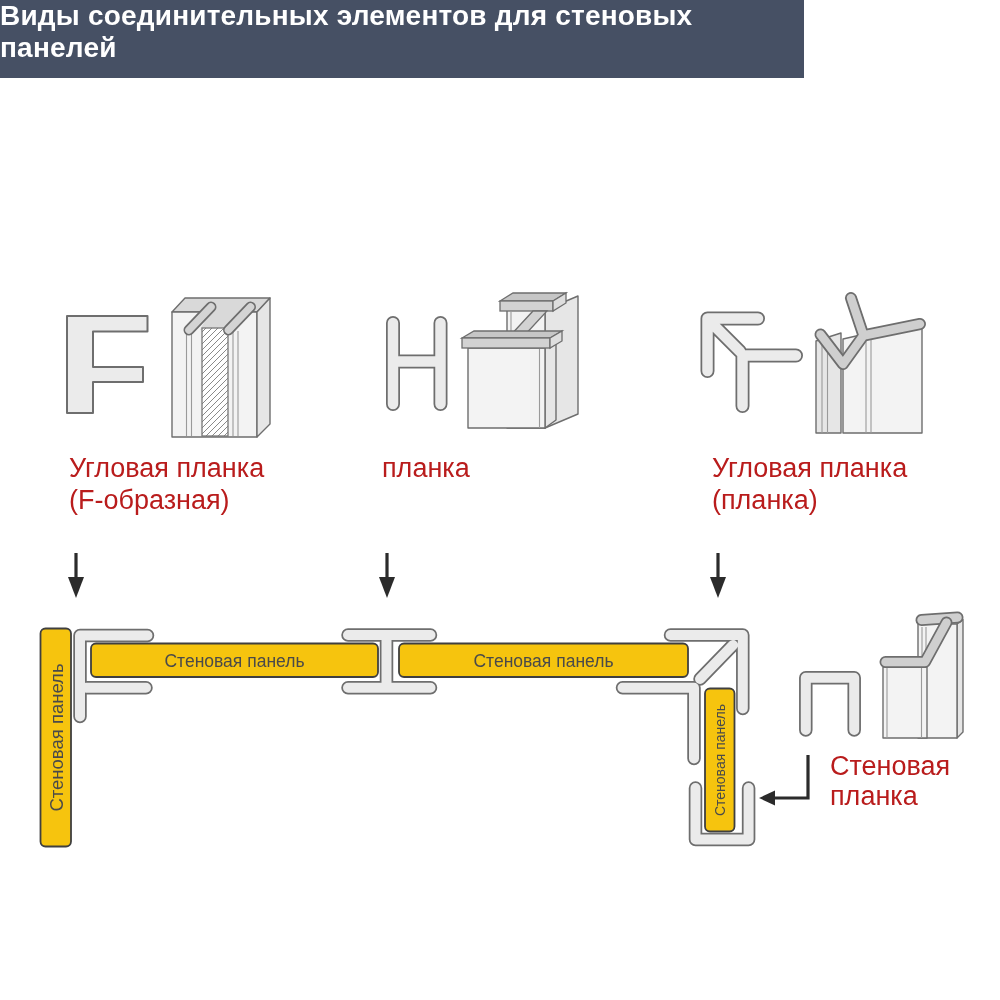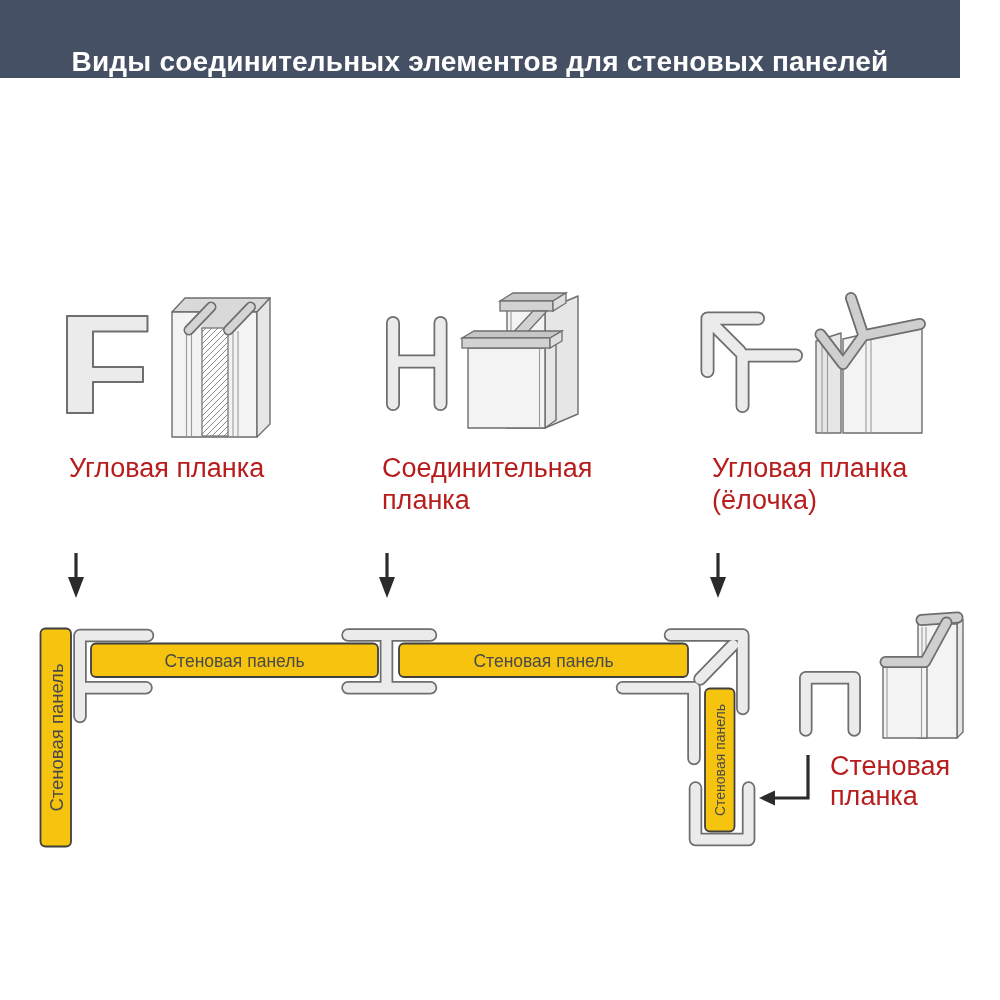--- a/index.html
+++ b/index.html
@@ -1,19 +1,19 @@
 <!DOCTYPE html>
 <html><head>
 <meta charset="utf-8">
 <style>
   html,body{margin:0;padding:0;background:#ffffff;}
   .page{position:relative;width:1000px;height:1000px;background:#ffffff;overflow:hidden;
         font-family:"Liberation Sans",sans-serif;}
-  .header{position:absolute;left:0;top:0;width:960px;height:78px;background:#465064;
-          display:flex;align-items:flex-end;justify-content:center;}
+  .header{position:absolute;left:0;top:0;width:804px;height:78px;background:#465064;
+          display:flex;align-items:flex-start;justify-content:center;}
   .header h1{margin:0;color:#ffffff;font-size:28px;font-weight:bold;letter-spacing:.2px;}
   .canvas{position:absolute;left:0;top:0;}
   .caption{position:absolute;font-size:27px;line-height:32px;color:#b91c1c;white-space:nowrap;}
   .caption.end{line-height:30px;}
   
   svg text{font-family:"Liberation Sans",sans-serif;}
   .face-front{fill:#f3f3f3;stroke:#6e6e6e;stroke-width:1.4;stroke-linejoin:round;}
   .face-side{fill:#e6e6e6;stroke:#6e6e6e;stroke-width:1.4;stroke-linejoin:round;}
   .face-top{fill:#d9d9d9;stroke:#6e6e6e;stroke-width:1.4;stroke-linejoin:round;}
   .band-mid{fill:#d2d2d2;stroke:#6e6e6e;stroke-width:1.3;}
@@ -175,27 +175,27 @@
     </g>
 
     <g>
       <path class="arrow-line" d="M808,755 V798 H774"></path>
       <polygon class="arrow-head" points="759,798 775,790.5 775,805.5"></polygon>
     </g>
   </svg>
 
   <div class="caption" style="left:69px;top:452px;">
     <div>Угловая планка</div>
+    <div>(F-образная)</div>
   </div>
   <div class="caption" style="left:382px;top:452px;">
-    <div>Соединительная</div>
     <div>планка</div>
   </div>
   <div class="caption" style="left:712px;top:452px;">
     <div>Угловая планка</div>
-    <div>(ёлочка)</div>
+    <div>(планка)</div>
   </div>
   <div class="caption end" style="left:830px;top:751px;">
     <div>Стеновая</div>
     <div>планка</div>
   </div>
 
 </div>
 
 </body></html>

